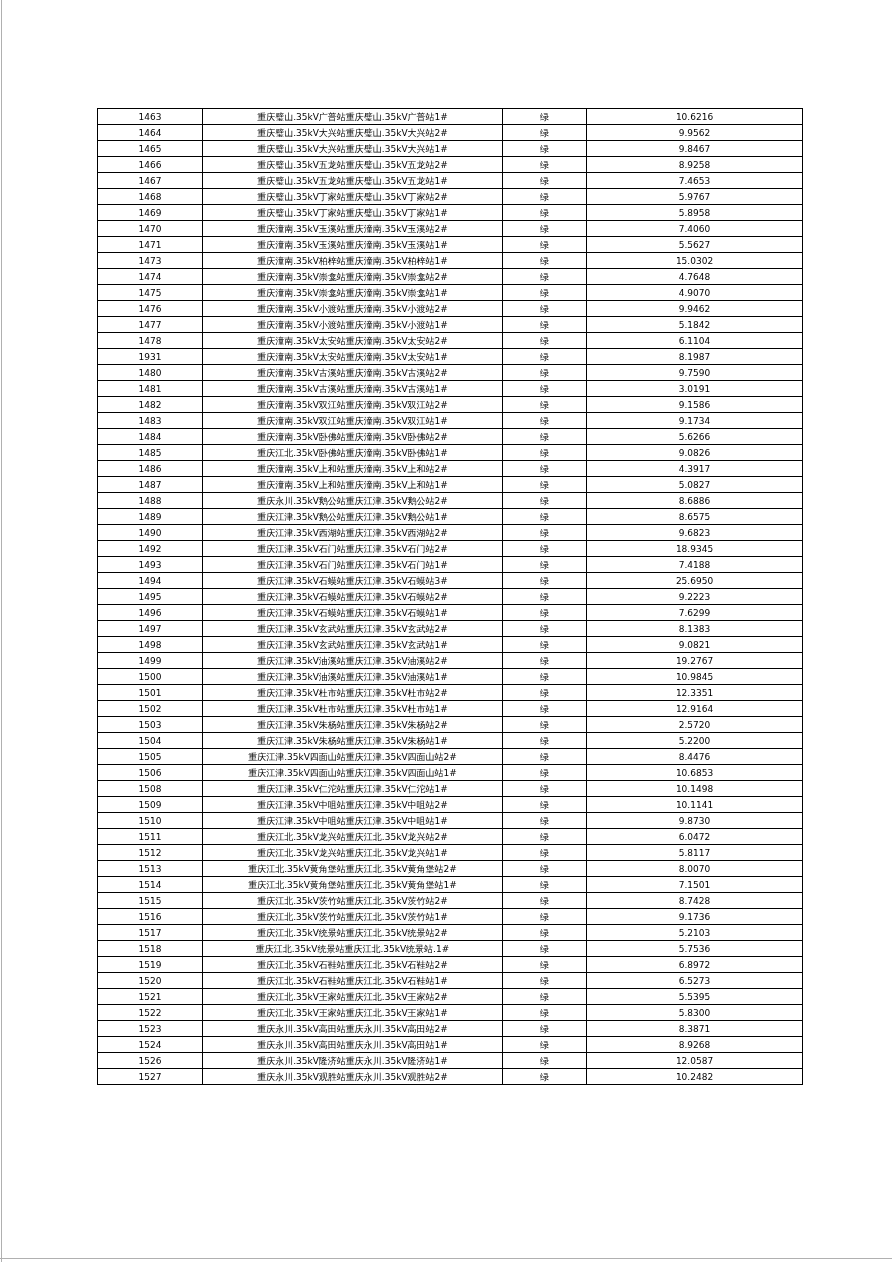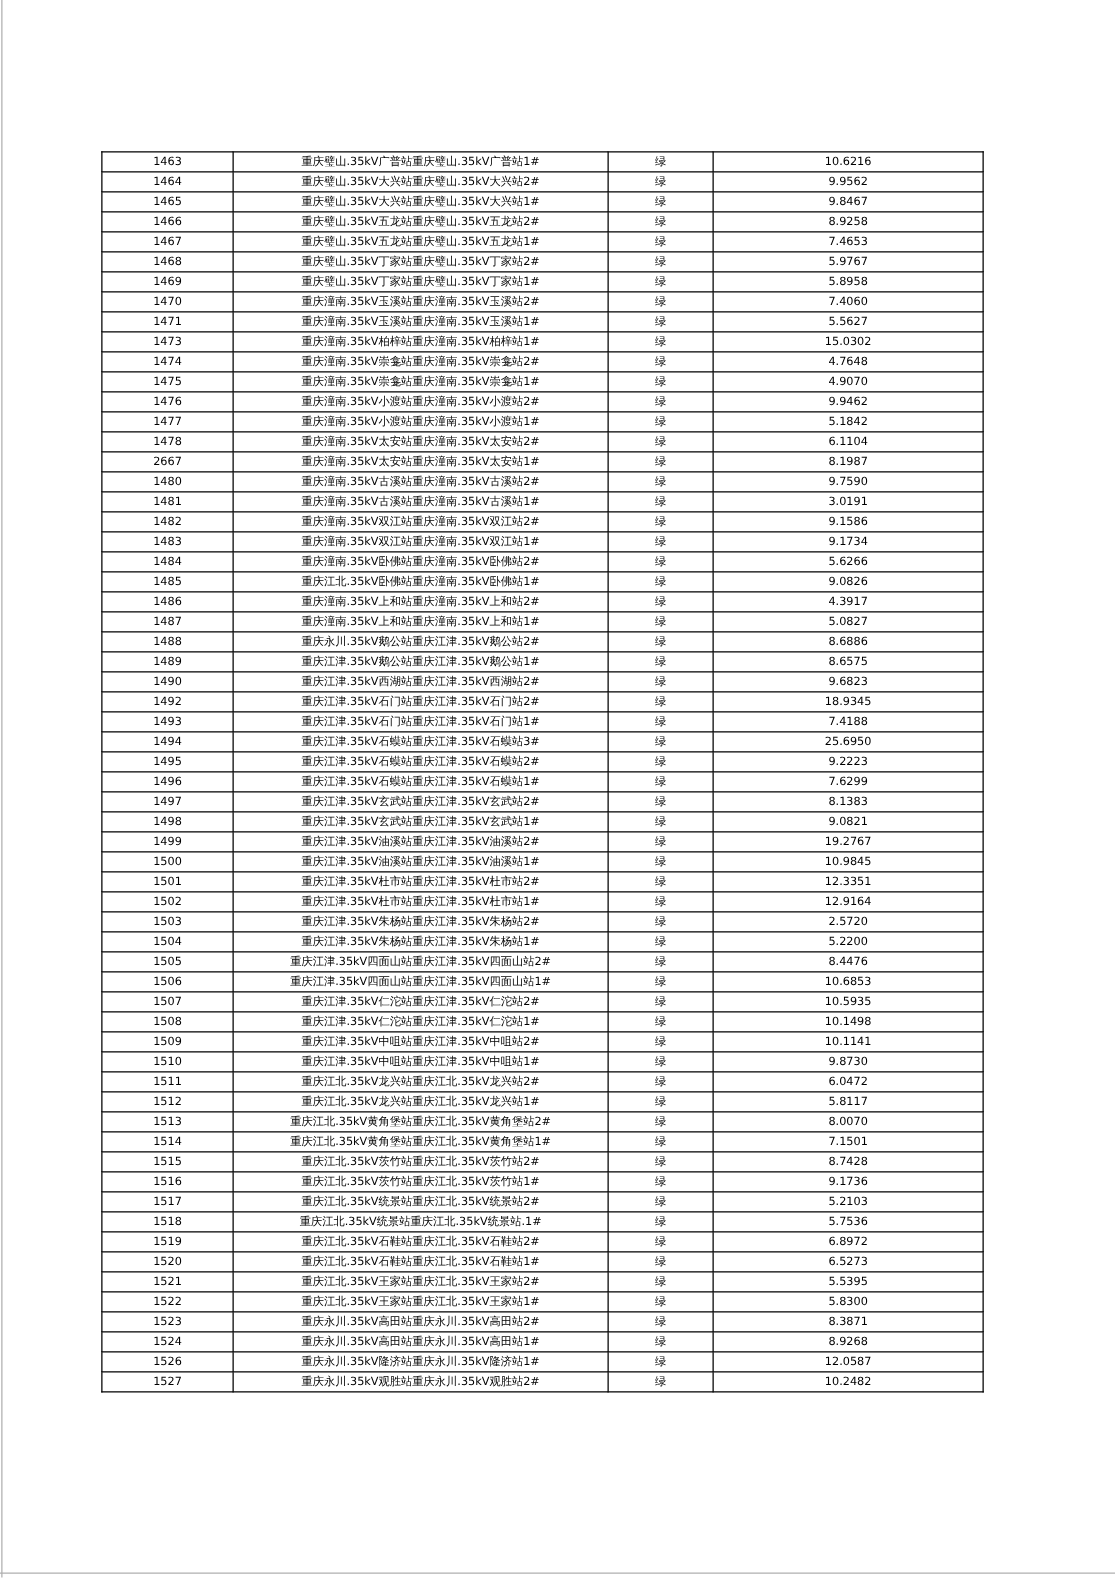--- a/index.html
+++ b/index.html
@@ -22,26 +22,25 @@
     background: #b0b0b0;
   }
   .edge-bottom {
     position: absolute;
     left: 0; bottom: 3px;
     width: 100%; height: 1px;
     background: #b0b0b0;
   }
   table.data-table {
     position: absolute;
-    left: 81px;
+    left: 97px;
     top: 108px;
     width: 705px;
     border-collapse: collapse;
     table-layout: fixed;
-    margin-top: 13px;
   }
   table.data-table td {
     border: 1px solid #000000;
     height: 16px;
     padding: 0 2px;
     font-size: 9px;
     line-height: 14px;
     color: #000000;
     text-align: center;
     white-space: nowrap;
@@ -150,21 +149,21 @@
         <td>绿</td>
         <td>5.1842</td>
       </tr>
       <tr>
         <td>1478</td>
         <td>重庆潼南.35kV太安站重庆潼南.35kV太安站2#</td>
         <td>绿</td>
         <td>6.1104</td>
       </tr>
       <tr>
-        <td>2667</td>
+        <td>1931</td>
         <td>重庆潼南.35kV太安站重庆潼南.35kV太安站1#</td>
         <td>绿</td>
         <td>8.1987</td>
       </tr>
       <tr>
         <td>1480</td>
         <td>重庆潼南.35kV古溪站重庆潼南.35kV古溪站2#</td>
         <td>绿</td>
         <td>9.7590</td>
       </tr>
@@ -310,26 +309,20 @@
         <td>1505</td>
         <td>重庆江津.35kV四面山站重庆江津.35kV四面山站2#</td>
         <td>绿</td>
         <td>8.4476</td>
       </tr>
       <tr>
         <td>1506</td>
         <td>重庆江津.35kV四面山站重庆江津.35kV四面山站1#</td>
         <td>绿</td>
         <td>10.6853</td>
-      </tr>
-      <tr>
-        <td>1507</td>
-        <td>重庆江津.35kV仁沱站重庆江津.35kV仁沱站2#</td>
-        <td>绿</td>
-        <td>10.5935</td>
       </tr>
       <tr>
         <td>1508</td>
         <td>重庆江津.35kV仁沱站重庆江津.35kV仁沱站1#</td>
         <td>绿</td>
         <td>10.1498</td>
       </tr>
       <tr>
         <td>1509</td>
         <td>重庆江津.35kV中咀站重庆江津.35kV中咀站2#</td>

